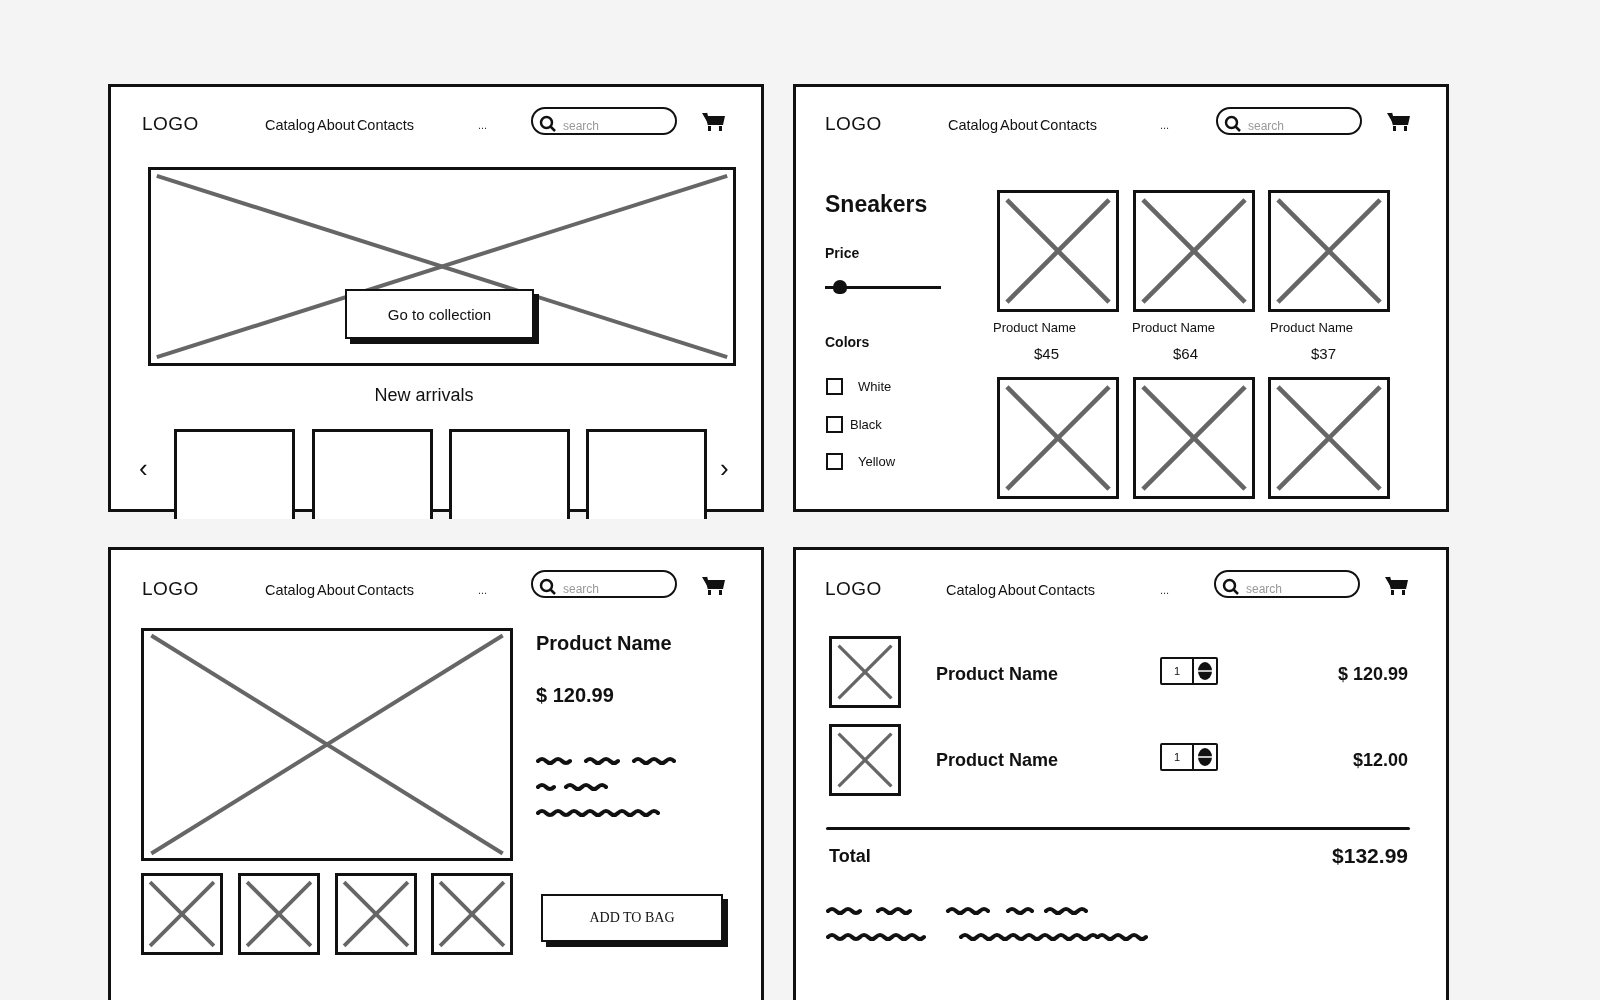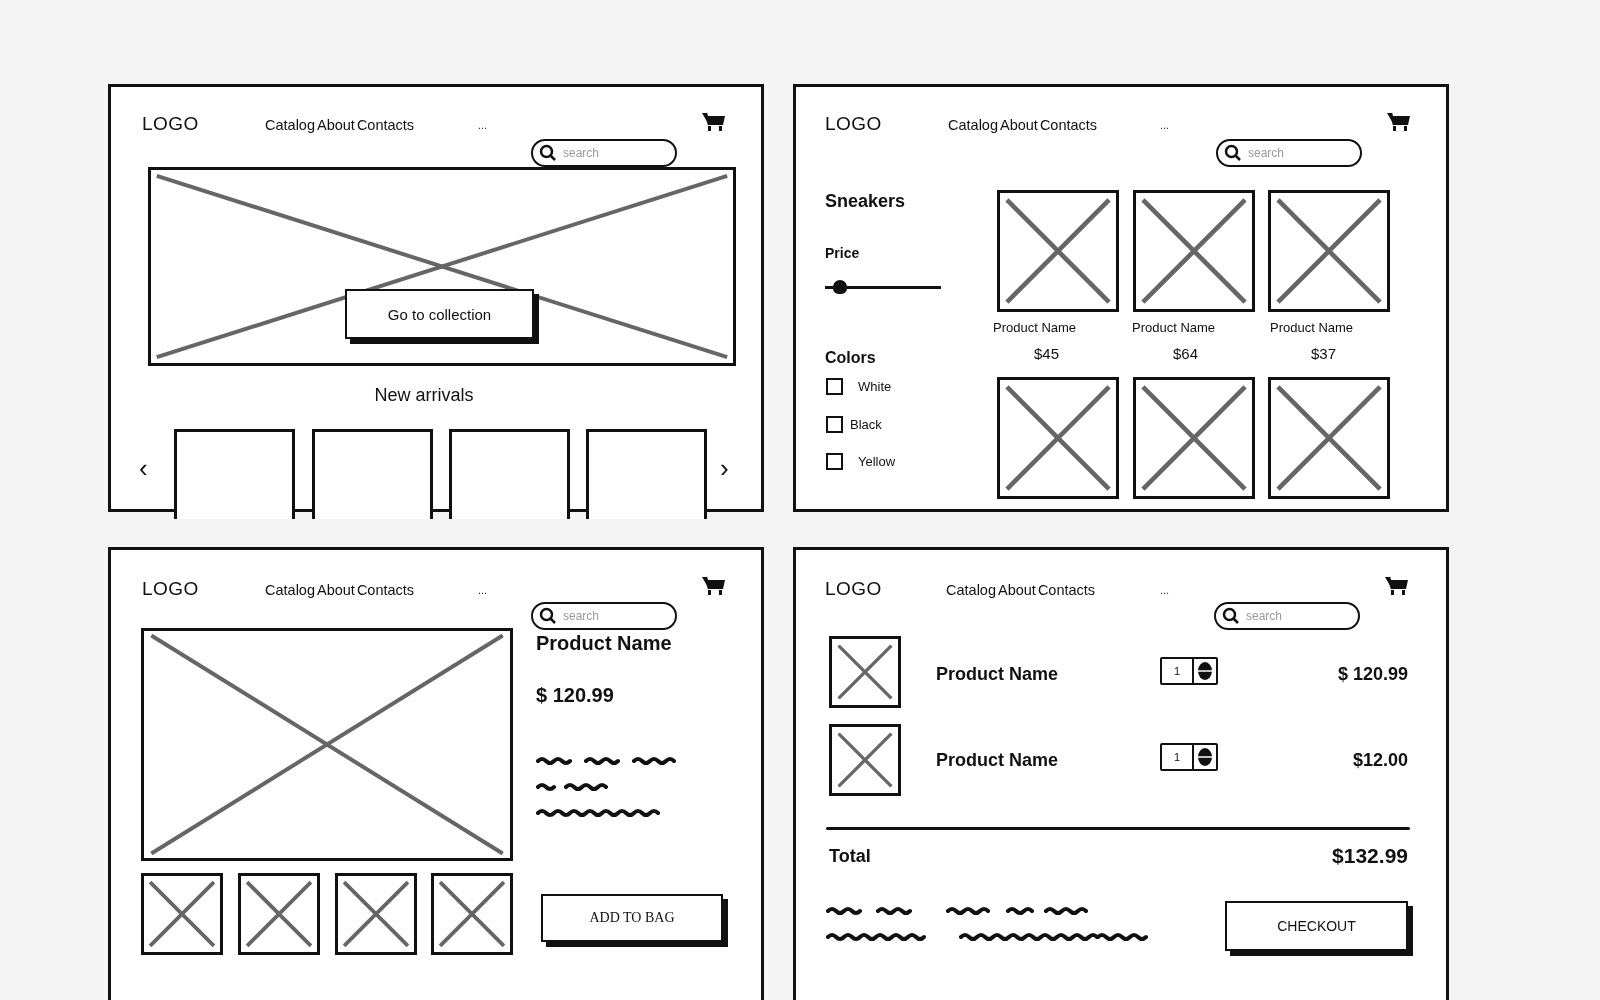--- a/index.html
+++ b/index.html
@@ -21,21 +21,21 @@
   #p3 { left: 108px; top: 547px; width: 656px; height: 470px; }
   #p4 { left: 793px; top: 547px; width: 656px; height: 470px; }
 
   .abs { position: absolute; }
   .logo { font-weight: normal; font-size: 19px; letter-spacing: 0.5px; }
   .nav { font-size: 14.5px; }
   .nav span { margin-right: 2px; }
   .dots { font-size: 11px; color: #333; }
   .search {
     width: 146px; height: 28px; border: 2.5px solid #111; border-radius: 16px;
-    box-sizing: border-box; display: flex; align-items: center; padding-left: 6px; margin-top: 32px;
+    box-sizing: border-box; display: flex; align-items: flex-end; padding-left: 6px;
   }
   .search .ph { font-size: 12px; color: #999; margin-left: 6px; }
   .cart { width: 26px; height: 24px; }
 
   .ph-box { position: absolute; border: 3px solid #111; box-sizing: border-box; background: #fff; }
   .ph-box svg { position: absolute; inset: 0; width: 100%; height: 100%; }
   .sketch-btn {
     position: absolute; background: #fff; border: 2.5px solid #111;
     box-shadow: 5px 5px 0 #111; box-sizing: border-box;
     display: flex; align-items: center; justify-content: center;
@@ -104,26 +104,26 @@
       </svg>
     <span class="ph">search</span>
   </div>
   <svg class="abs cart" style="left:590px;top:24px;" viewBox="0 0 26 24">
       <path d="M1 2h4l1 3h18l-2 9H8z" fill="#111"></path>
       <path d="M5 2l3 12" stroke="#111" stroke-width="2.5"></path>
       <rect x="7" y="15" width="3" height="5" fill="#111"></rect>
       <rect x="18" y="15" width="3" height="5" fill="#111"></rect>
     </svg>
 
-  <div class="abs bold" style="left:29px;top:104px;font-size:18px;">Sneakers</div>
+  <div class="abs bold" style="left:29px;top:104px;font-size:23px;">Sneakers</div>
   <div class="abs bold" style="left:29px;top:158px;font-size:14px;">Price</div>
   <div class="abs" style="left:29px;top:199px;width:116px;height:3px;background:#111;"></div>
   <div class="abs" style="left:37px;top:193px;width:14px;height:14px;border-radius:50% 50% 40% 40%;background:#111;"></div>
 
-  <div class="abs bold" style="left:29px;top:262px;font-size:16px;">Colors</div>
+  <div class="abs bold" style="left:29px;top:247px;font-size:14px;">Colors</div>
   <div class="abs chk" style="left:30px;top:291px;"></div>
   <div class="abs" style="left:62px;top:292px;font-size:13px;">White</div>
   <div class="abs chk" style="left:30px;top:329px;"></div>
   <div class="abs" style="left:54px;top:330px;font-size:13px;">Black</div>
   <div class="abs chk" style="left:30px;top:366px;"></div>
   <div class="abs" style="left:62px;top:367px;font-size:13px;">Yellow</div>
 
   <div class="ph-box" style="left:201px;top:103px;width:122px;height:122px;">
     <svg viewBox="0 0 100 100">
         <line x1="6" y1="6" x2="94" y2="94" stroke="#666" stroke-width="4"></line>
@@ -296,14 +296,13 @@
   <div class="abs bold" style="left:33px;top:296px;font-size:18px;">Total</div>
   <div class="abs bold" style="right:38px;top:294px;font-size:21px;">$132.99</div>
 
   <svg class="abs" style="left:30px;top:353px;" width="330" height="40" viewBox="0 0 330 40">
     <g stroke="#111" stroke-width="4" fill="none" stroke-linecap="round">
       <path d="M2 8 q4 -4 8 0 t8 0 t8 0 t8 0 M52 8 q4 -4 8 0 t8 0 t8 0 t8 0 M122 8 q4 -4 8 0 t8 0 t8 0 t8 0 t8 0 M182 8 q4 -4 8 0 t8 0 t8 0 M220 8 q4 -4 8 0 t8 0 t8 0 t8 0 t8 0"></path>
       <path d="M2 34 q4 -4 8 0 t8 0 t8 0 t8 0 t8 0 t8 0 t8 0 t8 0 t8 0 t8 0 t8 0 t8 0 M135 34 q4 -4 8 0 t8 0 t8 0 t8 0 t8 0 t8 0 t8 0 t8 0 t8 0 t8 0 t8 0 t8 0 t8 0 t8 0 t8 0 t8 0 t8 0 M272 34 q4 -4 8 0 t8 0 t8 0 t8 0 t8 0 t8 0"></path>
     </g>
   </svg>
 
-  <div class="sketch-btn" style="left:429px;top:351px;width:183px;height:50px;font-size:14px;">CHECKOUT</div>
 </div>
 
 </body></html>

